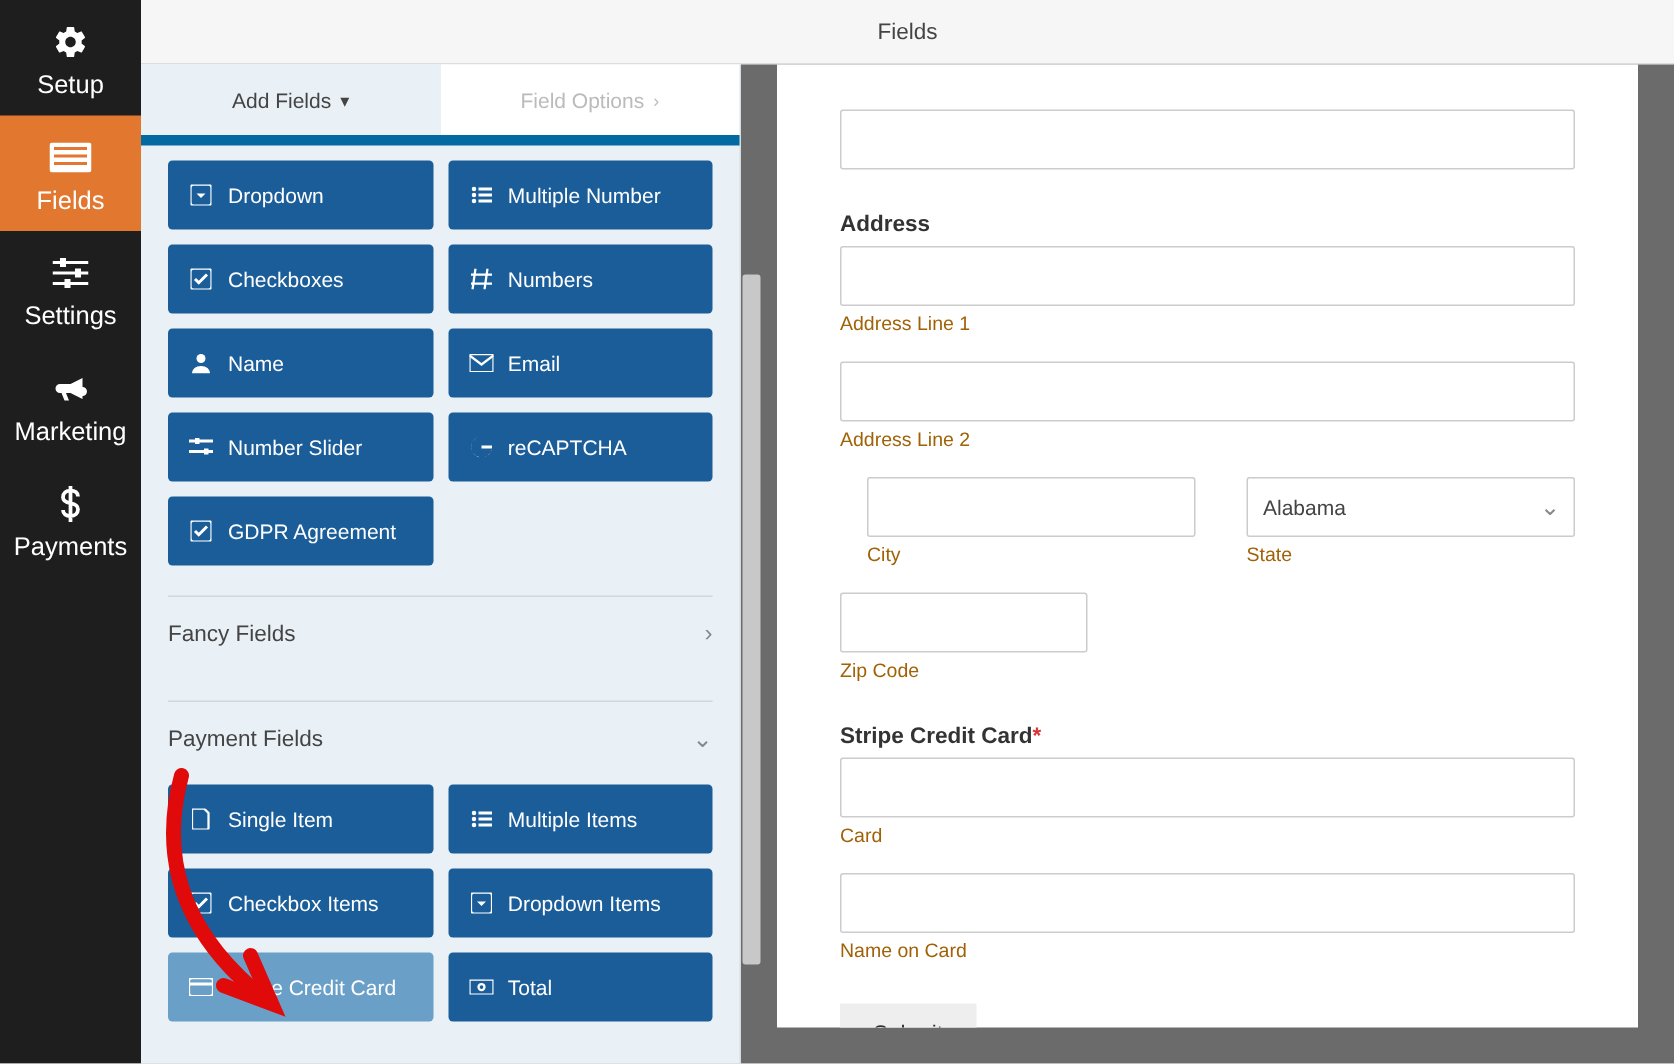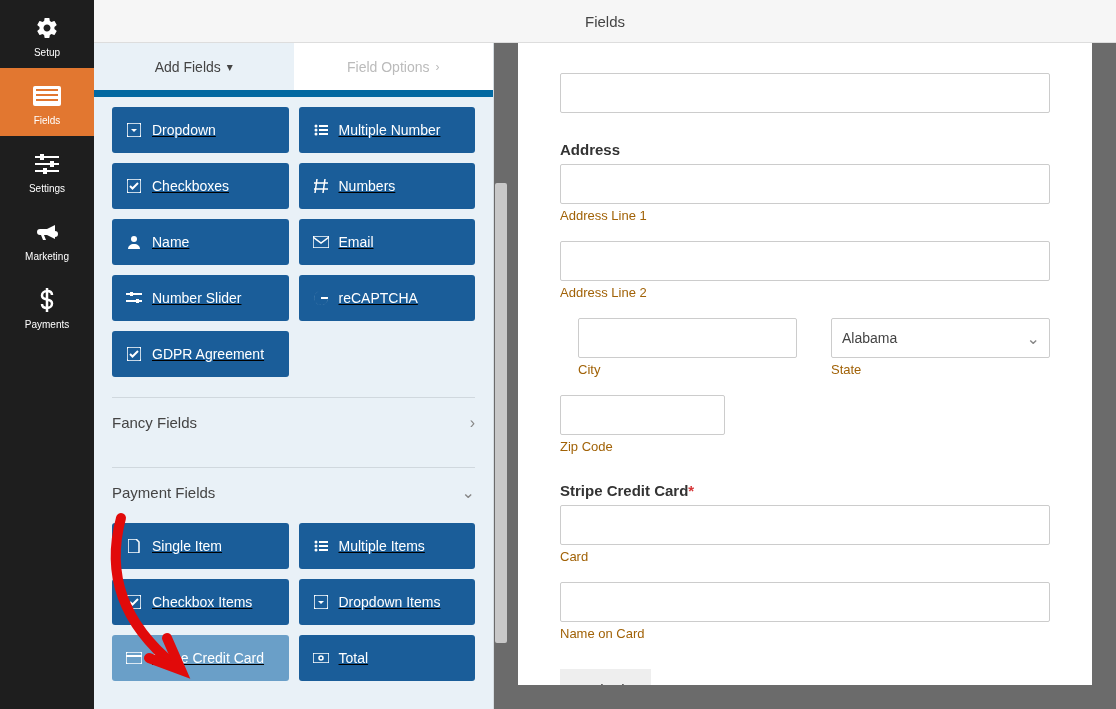--- a/index.html
+++ b/index.html
@@ -1,21 +1,21 @@
 <!DOCTYPE html>
 <html><head>
 <meta charset="utf-8">
 <style>
   * { box-sizing: border-box; margin: 0; padding: 0; font-family: "Segoe UI", Arial, sans-serif; }
   html, body { width: 1116px; height: 709px; overflow: hidden; background: #fff; }
   body { display: flex; }
 
   
   .sidebar { width: 94px; background: #1e1e1e; display: flex; flex-direction: column; color: #fff; }
-  .side-item { width: 100%; padding: 15px 5px 10px; display: flex; flex-direction: column; align-items: center; gap: 6px; cursor: pointer; font-size: 10px; }
+  .side-item { width: 100%; padding: 15px 5px 10px; display: flex; flex-direction: column; align-items: center; gap: 6px; cursor: pointer; font-size: 17px; }
   .side-item.active { background: #e27730; }
   .side-icon-slot { height: 26px; display: flex; align-items: center; justify-content: center; }
   .side-icon-slot svg { fill: #fff; }
 
   
   .main { flex: 1 1 auto; display: flex; flex-direction: column; height: 100%; }
 
   
   .header { width: 100%; height: 46px; border-bottom: 1px solid #ddd; background: #f6f6f6; color: #444; display: flex; align-items: center; justify-content: center; font-size: 15px; }
 
@@ -23,21 +23,21 @@
   .body { flex: 1 1 auto; display: flex; min-height: 0; }
 
   
   .left { width: 400px; background: #e9f1f7; position: relative; display: flex; flex-direction: column; border-right: 1px solid #d5dce1; }
   .tabrow { height: 54px; display: flex; border-bottom: 7px solid #0369a1; }
   .tab { flex: 1; display: flex; align-items: center; justify-content: center; gap: 6px; color: #444; font-size: 14px; cursor: pointer; }
   .tab.inactive { background: #fff; color: #bbb; }
   .chev { font-size: 12px; }
 
   .scroll { flex: 1 1 auto; overflow-y: auto; padding: 10px 18px 20px; }
-  .field-grid { display: grid; grid-template-columns: 1fr 1fr; gap: 10px; text-decoration: underline; }
+  .field-grid { display: grid; grid-template-columns: 1fr 1fr; gap: 10px; }
   .field-btn { background: #1a5d99; color: #fff; font-size: 14px; display: flex; align-items: center; padding: 0 14px; height: 46px; border-radius: 3px; cursor: pointer; gap: 10px; }
   .field-btn .mini-icon { width: 16px; height: 16px; display: inline-flex; align-items: center; justify-content: center; }
   .field-btn .mini-icon svg { fill: #fff; }
   .field-btn.one-col { grid-column: span 1; }
   .field-btn.highlight { background: #6a9fc8; }
 
   .section-head { margin: 20px 0 0; height: 50px; border-top: 1px solid #d0d8de; display: flex; align-items: center; justify-content: space-between; color: #444; cursor: pointer; font-size: 15px; }
   .section-head .caret { font-size: 16px; color: #888; }
   .section-body { margin-top: 6px; }
 

